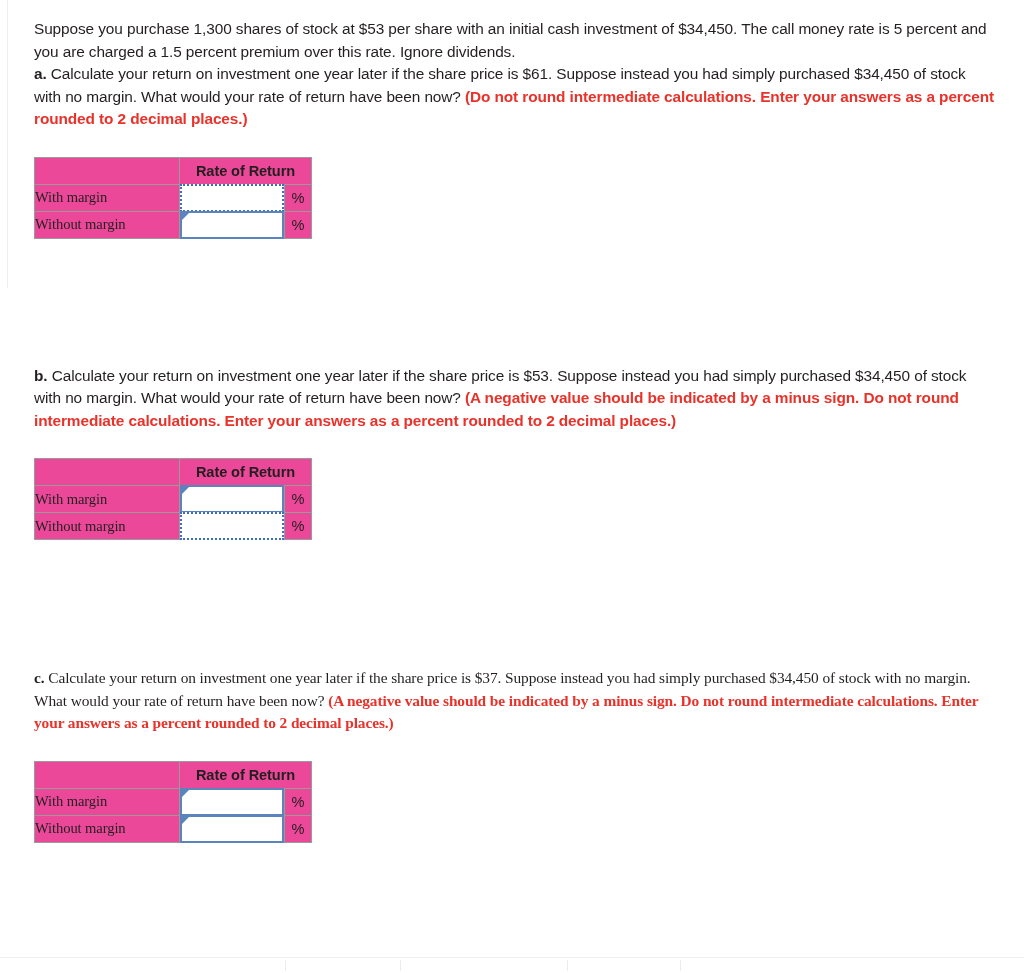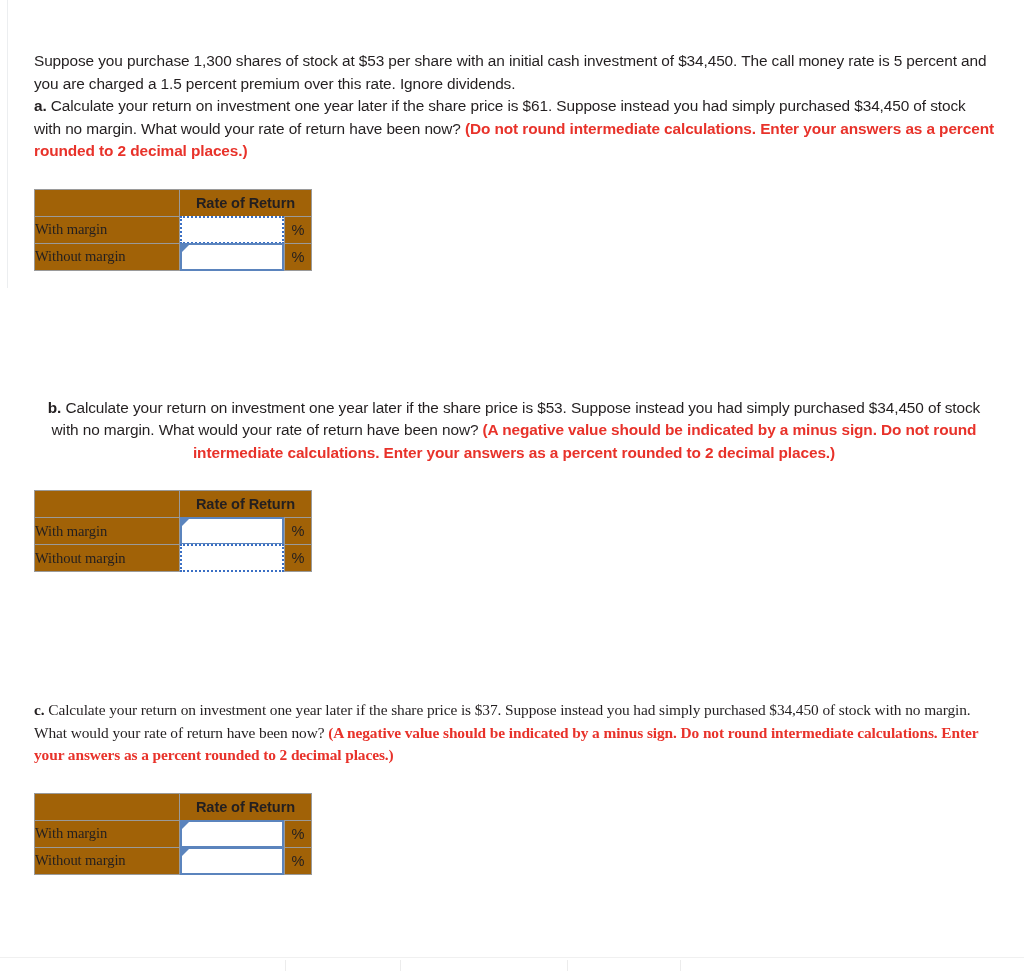--- a/index.html
+++ b/index.html
@@ -26,21 +26,20 @@
     width: 1px;
     height: 288px;
     background: #eceef0;
   }
 
   .content {
     position: absolute;
     left: 34px;
     top: 18px;
     width: 960px;
-    margin-top: 32px;
   }
 
   p.para {
     margin: 0;
     font-size: 15.4px;
     line-height: 22.5px;
     letter-spacing: -0.1px;
   }
 
   .lead { margin-bottom: 26px; }
@@ -56,21 +55,21 @@
   .rt-wrap { margin-top: 26px; }
 
   table.rt {
     border-collapse: collapse;
     table-layout: fixed;
     font-size: 14.6px;
   }
 
   table.rt td {
     border: 1px solid #9a9a9a;
-    background: #a16207;
+    background: #ec4899;
     height: 27px;
     padding: 0;
     vertical-align: middle;
   }
 
   td.th-blank, td.th-rate {
     background: #d5dae2;
     border: 1px solid #9a9a9a;
     height: 26px;
   }
@@ -212,21 +211,21 @@
             <div class="cellbox solid">
               <input class="cellinput" type="text" value="" style="">
             </div>
           </td>
           <td class="pct">%</td>
         </tr>
       </tbody>
     </table>
   </div>
 
-  <p class="para" style="margin-top:126px;text-align:center;">
+  <p class="para" style="margin-top:126px;">
     <span class="q-label">b.</span><span> Calculate your return on investment one year later if the share price is $53. Suppose instead you had simply purchased $34,450 of stock with no margin. What would your rate of return have been now? </span><span class="hint">(A negative value should be indicated by a minus sign. Do not round intermediate calculations. Enter your answers as a percent rounded to 2 decimal places.)</span>
   </p>
 
   <div class="rt-wrap">
     <table class="rt">
       <colgroup>
         <col style="width:145px">
           <col style="width:105px">
           <col style="width:27px">
       </colgroup>

